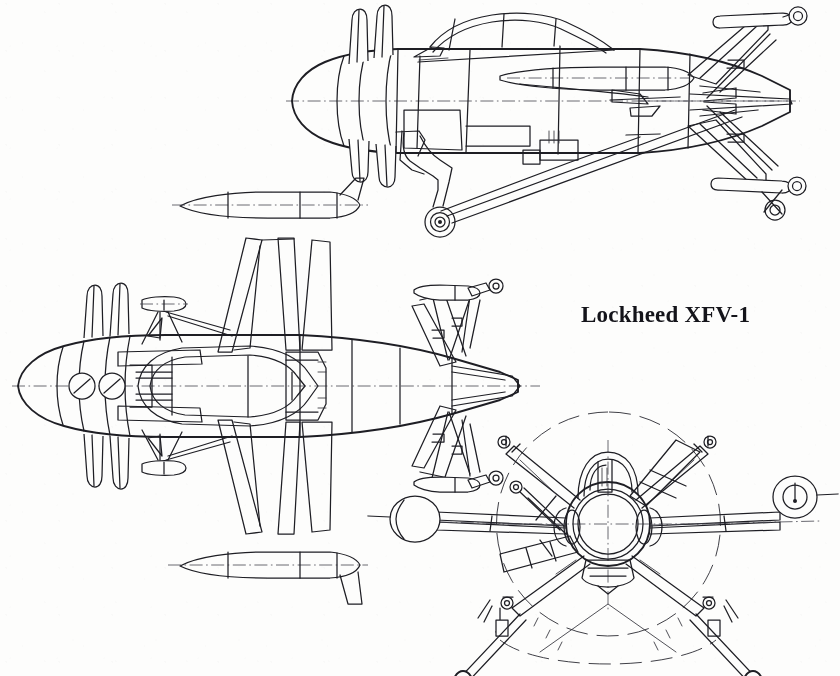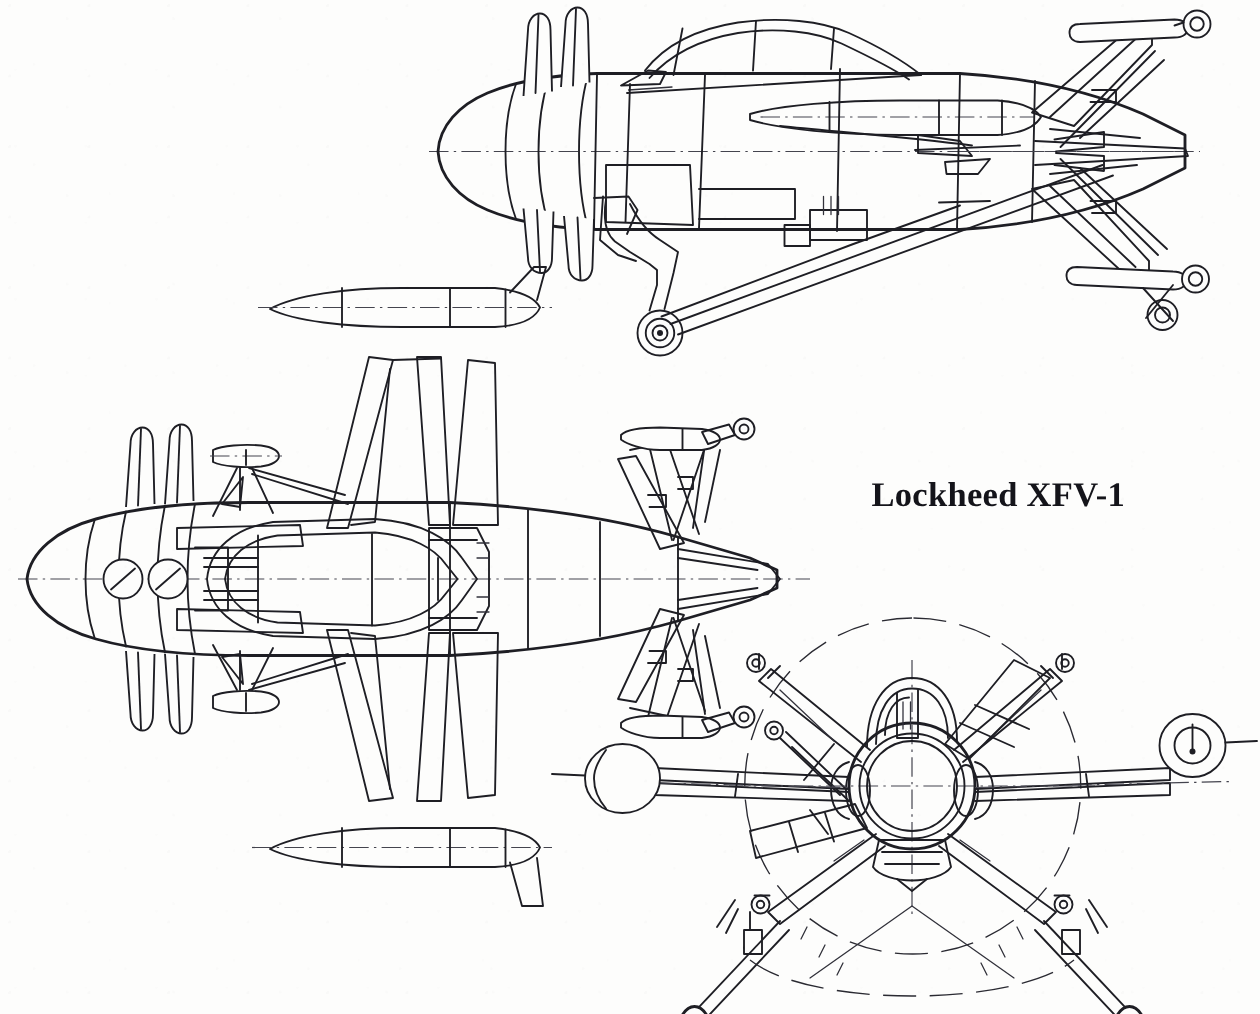--- a/index.html
+++ b/index.html
@@ -30,21 +30,21 @@
     background-size: 53px 47px, 71px 59px, 61px 67px, 83px 73px, 47px 51px;
     opacity: .9;
   }
   #drawing {
     position: absolute;
     inset: 0;
   }
   .caption {
     position: absolute;
     left: 581px;
-    top: 317px;
+    top: 302px;
     font-family: "Liberation Serif", serif;
     font-size: 23px;
     font-weight: 700;
     letter-spacing: .2px;
     color: #14141a;
     white-space: nowrap;
   }
 </style>
 </head>
 <body>

